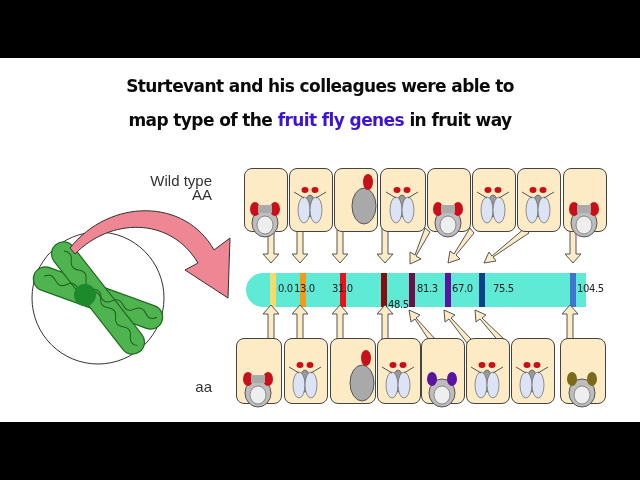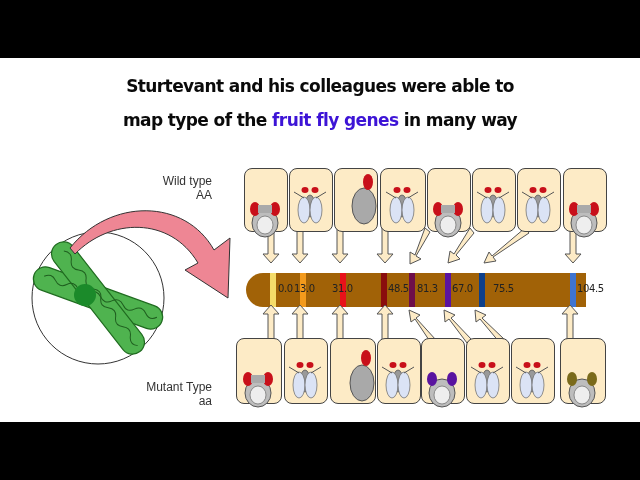--- a/index.html
+++ b/index.html
@@ -1,63 +1,62 @@
 <!DOCTYPE html>
 <html><head>
 <meta charset="utf-8">
 <style>
   html, body { margin:0; padding:0; }
   body { width:640px; height:480px; background:#000; position:relative; overflow:hidden; font-family:"Liberation Sans", sans-serif; }
   .frame { position:absolute; left:0; top:58px; width:640px; height:364px; background:#fff; overflow:hidden; }
   .title { position:absolute; left:0; width:640px; text-align:center; font-family:"DejaVu Sans", sans-serif; font-weight:bold; font-size:17px; letter-spacing:-0.6px; color:#0a0a0a; line-height:32px; }
   .title .hl { color:#3d14d6; }
-  .label { position:absolute; font-size:12px; color:#333; text-align:right; line-height:14px; }
+  .label { position:absolute; font-size:15px; color:#333; text-align:right; line-height:14px; }
   .box { position:absolute; background:#fdebc6; border:1.5px solid #444; border-radius:8px; overflow:hidden; }
   .chrom { position:absolute; left:246px; top:215px; width:340px; height:34px; background:#7fd47f; border-radius:17px 0 0 17px; }
   .band { position:absolute; top:0; width:6px; height:34px; }
   .val { position:absolute; top:10px; font-size:10px; color:#222; font-family:"DejaVu Sans", sans-serif; letter-spacing:-0.4px; }
   svg { position:absolute; left:0; top:0; }
 </style>
 </head>
 <body>
 
 <div class="frame">
   <div class="title" style="top:12px;">Sturtevant and his colleagues were able to</div>
-  <div class="title" style="top:46px;"><span>map type of the </span><span class="hl" style="color: rgb(61, 20, 214); margin-top: 38px;">fruit fly genes</span><span> in many way</span></div>
+  <div class="title" style="top:46px;"><span>map type of the </span><span class="hl" style="color: rgb(61, 20, 214); margin-top: 38px;">fruit fly genes</span><span> in fruit way</span></div>
 
   <div class="label" style="left:130px; top:116px; width:82px;">
     <div>Wild type</div>
     <div>AA</div>
   </div>
   <div class="label" style="left:120px; top:322px; width:92px;">
-    <div>Mutant Type</div>
     <div>aa</div>
   </div>
 
   <svg width="640" height="364">
     <circle cx="98" cy="240" r="66" fill="#fff" stroke="#333" stroke-width="1"></circle>
     <g>
       <rect x="30" y="228" width="136" height="24" rx="12" fill="#4fb34f" stroke="#1f6b1f" stroke-width="1.2" transform="rotate(20 98 240)"></rect>
       <rect x="30" y="228" width="136" height="24" rx="12" fill="#4fb34f" stroke="#1f6b1f" stroke-width="1.2" transform="rotate(52 98 240)"></rect>
       <path d="M40 238 q6 -6 12 0 t12 0 t12 0 t12 0 t12 0 t12 0 t12 0 t12 0 t12 0 t12 0" fill="none" stroke="#1f5f1f" stroke-width="1" transform="rotate(20 98 240)"></path>
       <path d="M40 238 q6 -6 12 0 t12 0 t12 0 t12 0 t12 0 t12 0 t12 0 t12 0 t12 0 t12 0" fill="none" stroke="#1f5f1f" stroke-width="1" transform="rotate(52 98 240)"></path>
       <circle cx="85" cy="237" r="11" fill="#1b8a2a"></circle>
     </g>
     <path d="M75 196 C110 160, 170 158, 198 205 L185 212 L228 240 L230 180 L214 192 C185 140, 110 140, 70 190 Z" fill="#ee8694" stroke="#333" stroke-width="1"></path>
   </svg>
 
-  <div class="chrom" style="background: #a16207;">
+  <div class="chrom" style="background: #5eead4;">
     <div class="band" style="left: 24px; background: rgb(245, 220, 106);"></div>
     <div class="val" style="left:32px;">0.0</div>
     <div class="band" style="left: 54px; background: rgb(243, 154, 28);"></div>
     <div class="val" style="left:48px;">13.0</div>
     <div class="band" style="left: 94px; background: rgb(232, 18, 26);"></div>
     <div class="val" style="left:86px;">31.0</div>
     <div class="band" style="left: 135px; background: rgb(138, 13, 13);"></div>
-    <div class="val" style="left:142px;">48.5</div>
+    <div class="val" style="left:142px;margin-top:16px;">48.5</div>
     <div class="band" style="left: 163px; background: rgb(110, 14, 74);"></div>
     <div class="val" style="left:171px;">81.3</div>
     <div class="band" style="left: 199px; background: rgb(90, 20, 160);"></div>
     <div class="val" style="left:206px;text-align:center;">67.0</div>
     <div class="band" style="left: 233px; background: rgb(13, 63, 138);"></div>
     <div class="val" style="left:247px;">75.5</div>
     <div class="band" style="left: 324px; background: rgb(63, 116, 208);"></div>
     <div class="val" style="left:331px;">104.5</div>
   </div>
 

